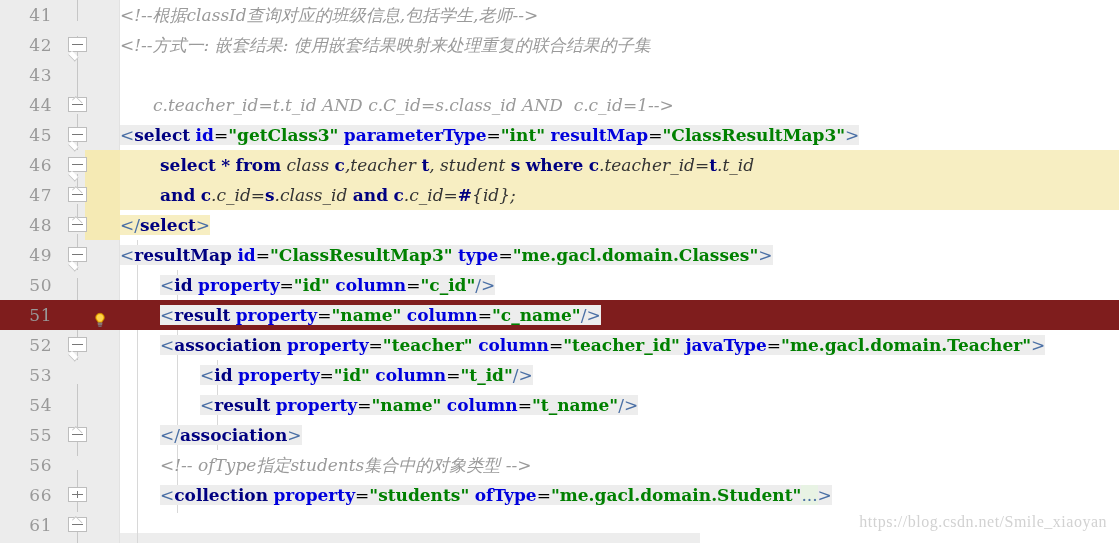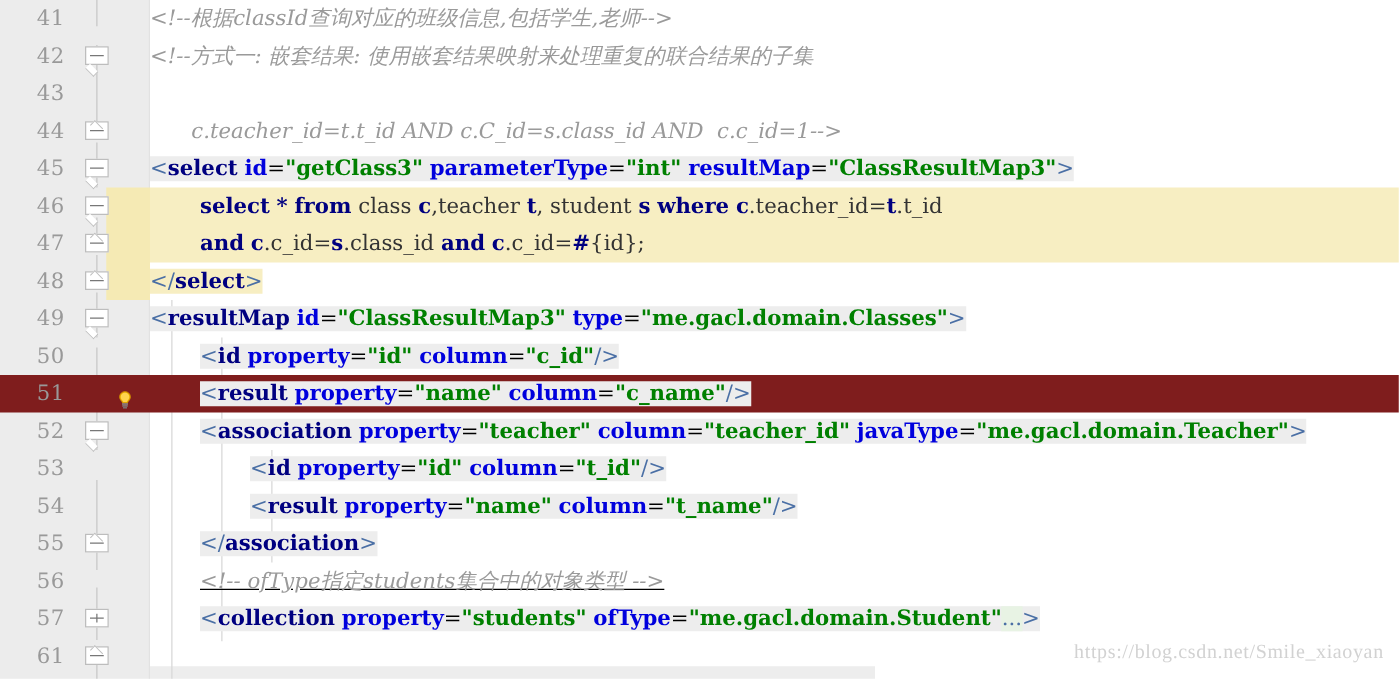--- a/index.html
+++ b/index.html
@@ -161,21 +161,21 @@
   }
 
   
   .cmt   { color: #9a9a9a; font-style: italic; }
   .tag   { color: #000080; font-weight: bold; }
   .brk   { color: #4a6fa5; font-weight: normal; }
   .attr  { color: #0000dd; font-weight: bold; }
   .val   { color: #008000; font-weight: bold; }
   .eq    { color: #000000; }
   .kw    { color: #000080; font-weight: bold; }
-  .plain { color: #333333; }
+  .plain { color: #333333; font-style: italic; }
 
   
   .tbg { background: #ededed; }
   
   .selbg { background: #f7eec2; }
   
   .fold-ph { background: #e8f3e4; color: #4a6fa5; }
 
   
   .guide {
@@ -326,24 +326,24 @@
       </div>
       <div class="row">
         <div class="lineno">55</div>
         <div class="fold pointup">
           <span class="bar"></span>
         </div>
         <div class="code" style="left: 160px;"><span class="tbg"><span class="brk">&lt;/</span><span class="tag">association</span><span class="brk">&gt;</span></span></div>
       </div>
       <div class="row">
         <div class="lineno">56</div>
-        <div class="code" style="left: 160px; text-decoration: underline;"><span class="cmt">&lt;!-- ofType指定students集合中的对象类型 --&gt;</span></div>
-      </div>
-      <div class="row">
-        <div class="lineno">57</div>
+        <div class="code" style="left: 160px;"><span class="cmt">&lt;!-- ofType指定students集合中的对象类型 --&gt;</span></div>
+      </div>
+      <div class="row">
+        <div class="lineno">66</div>
         <div class="fold">
           <span class="bar"></span>
           <span class="bar2"></span>
         </div>
         <div class="code" style="left: 160px;"><span class="tbg"><span class="brk">&lt;</span><span class="tag">collection</span><span class="eq"> </span><span class="attr">property</span><span class="eq">=</span><span class="val">"students"</span><span class="eq"> </span><span class="attr">ofType</span><span class="eq">=</span><span class="val">"me.gacl.domain.Student"</span><span class="fold-ph">...</span><span class="brk">&gt;</span></span></div>
       </div>
       <div class="row">
         <div class="lineno">61</div>
         <div class="fold pointup">
           <span class="bar"></span>

